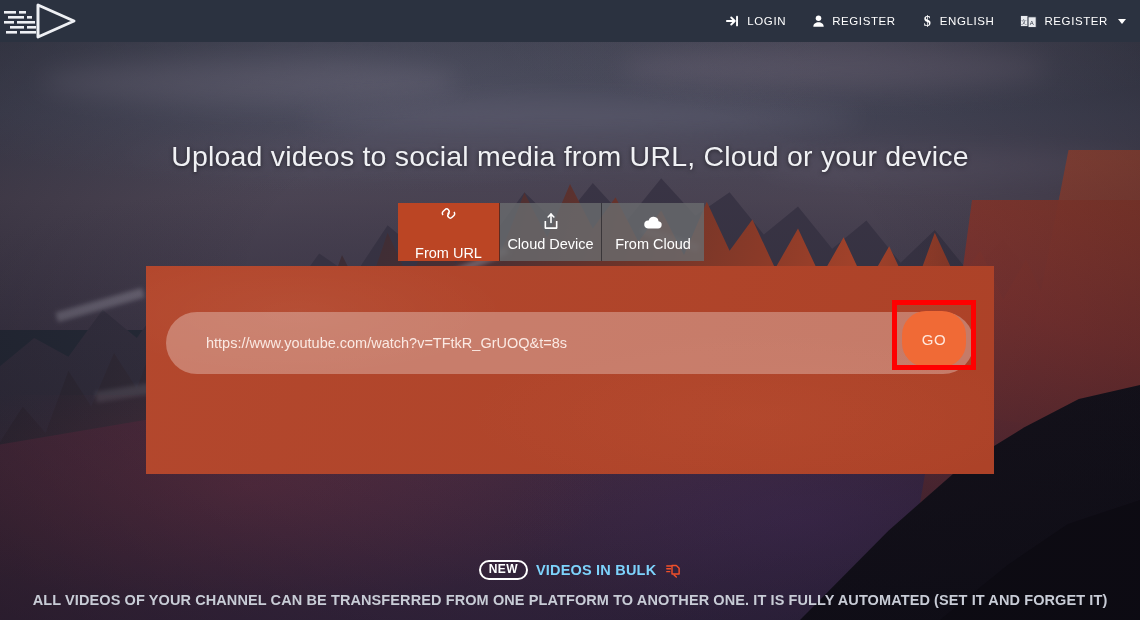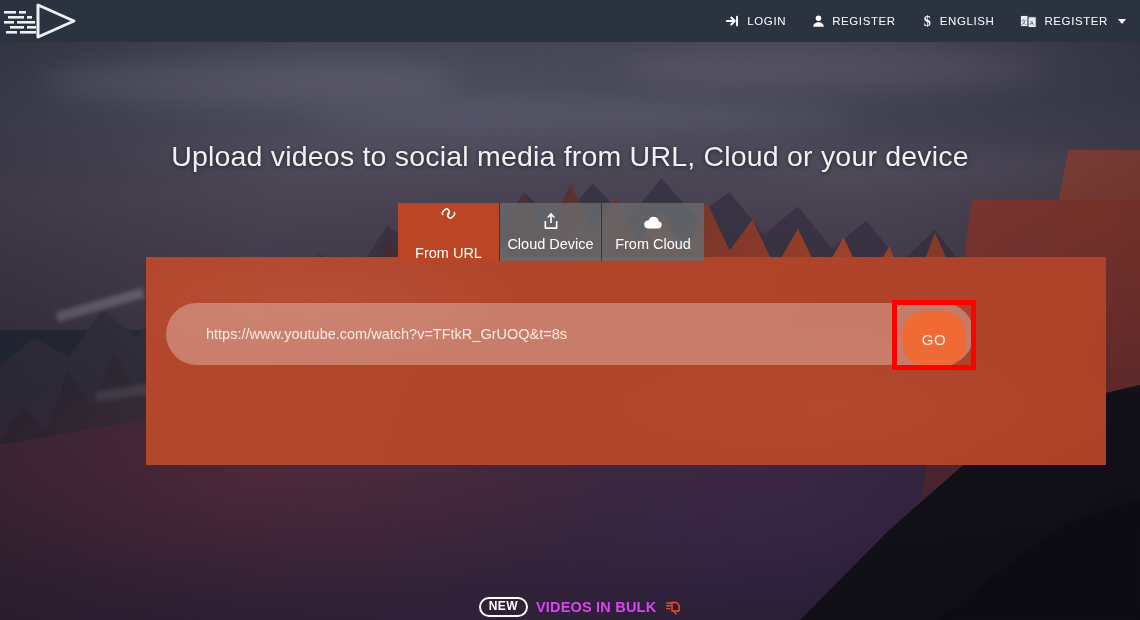--- a/index.html
+++ b/index.html
@@ -167,22 +167,22 @@
     color: #ffffff; font-size: 14.5px;
     border-right: 1px solid rgba(20,20,26,.55);
   }
   .tab:last-child { border-right: none; }
   .tab.inactive { background: rgba(105,107,110,.82); }
   .tab.active { background: #bb4524; width: 102px; gap: 24px; }
   .tab .ticon { height: 17px; display: flex; align-items: flex-end; }
 
   
   .panel {
-    position: absolute; left: 146px; top: 257px;
-    width: 960px; height: 208px;
+    position: absolute; left: 146px; top: 266px;
+    width: 848px; height: 208px;
     background: #b24429;
     z-index: 13;
   }
   .panel-tex {
     position: absolute; inset: 0;
     background:
       radial-gradient(ellipse 300px 90px at 18% 22%, rgba(255,255,255,.045), transparent 70%),
       radial-gradient(ellipse 420px 120px at 72% 72%, rgba(255,160,120,.05), transparent 70%),
       linear-gradient(110deg, rgba(255,255,255,.02), rgba(0,0,0,.03));
     pointer-events: none;
@@ -229,21 +229,21 @@
   .new-badge {
     border: 2px solid #ffffff; border-radius: 11px;
     padding: 1px 8px 2px;
     color: #ffffff; font-size: 12px; font-weight: bold; letter-spacing: .4px;
     line-height: 1.1;
     margin-left: 20px;
   }
   .banner-txt {
     color: #b9bcc6; font-size: 14.5px; font-weight: bold; letter-spacing: .2px;
   }
-  .banner-accent { color: #d946ef; font-size: 14.5px; font-weight: bold; letter-spacing: .2px; }
+  .banner-accent { color: #7dd3fc; font-size: 14.5px; font-weight: bold; letter-spacing: .2px; }
   .bulk-icon { display: flex; align-items: center; margin-left: 2px; }
 
   .banner-row2 {
     text-align: center; color: #c8ccd6;
     font-size: 14.5px; font-weight: bold; letter-spacing: .1px;
     padding: 9px 0 12px;
   }
 </style>
 </head>
 <body>
@@ -400,15 +400,16 @@
             <path d="M0.8 3.2h5"></path>
               <path d="M0.8 6.2h4"></path>
               <path d="M0.8 9.2h3.2"></path>
           </g>
           <path d="M6.4 2.6h4.6l3 3v6.2H6.4z" fill="none" stroke="#f2502a" stroke-width="1.5" stroke-linejoin="round"></path>
           <path d="M8.6 12.8l2.4 2.2" stroke="#f2502a" stroke-width="1.5" stroke-linecap="round"></path>
         </svg>
       </span>
     </div>
 
+    <div class="banner-row2">ALL VIDEOS OF YOUR CHANNEL CAN BE TRANSFERRED FROM ONE PLATFORM TO ANOTHER ONE. IT IS FULLY AUTOMATED (SET IT AND FORGET IT)</div>
   </div>
 
 </div>
 
 </body></html>

